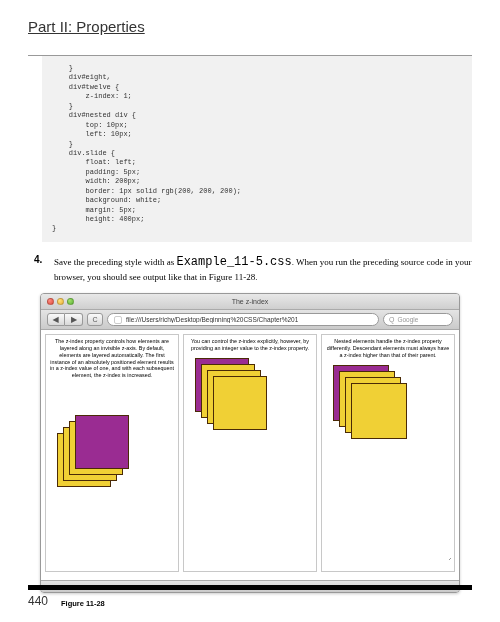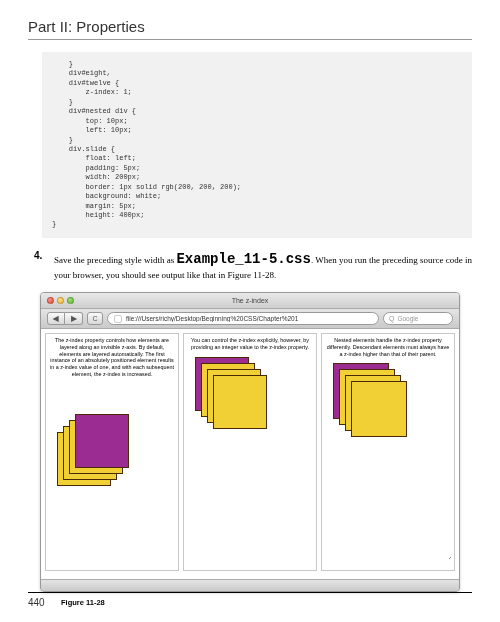--- a/index.html
+++ b/index.html
@@ -10,23 +10,23 @@
       font-family: Georgia, 'Times New Roman', serif;
       color: #000;
       position: relative;
       padding: 18px 28px;
     }
     .part-title {
       font-family: 'Helvetica Neue', Arial, sans-serif;
       font-weight: 300;
       font-size: 15px;
       color: #333;
-      padding-bottom: 4px;
+      padding-bottom: 20px;
       border-bottom: 1px solid #999;
-      margin-bottom: 12px;
+      text-decoration: underline;
     }
     .code-block {
       background: #f1f1f1;
       font-family: 'Courier New', monospace;
       font-size: 7px;
       line-height: 1.35;
       padding: 8px 10px;
       white-space: pre;
       color: #333;
       margin-left: 14px;
@@ -42,21 +42,21 @@
       font-family: Arial, sans-serif;
       font-weight: bold;
       font-size: 10px;
       min-width: 20px;
     }
     .step-text {
       font-size: 9px;
       line-height: 1.4;
       color: #000;
     }
-    .mono { font-family: 'Courier New', monospace; font-size: 14px; font-weight: bold; }
+    .mono { font-family: 'Courier New', monospace; font-size: 12px; }
     .browser-window {
       width: 420px;
       margin: 0 auto 6px auto;
       border: 1px solid #999;
       border-radius: 4px;
       background: linear-gradient(#ededed, #dcdcdc);
       box-shadow: 0 1px 3px rgba(0,0,0,0.2);
       overflow: hidden;
     }
     .titlebar {
@@ -176,24 +176,24 @@
       font-size: 7.5px;
       font-weight: bold;
       margin-left: 33px;
       margin-top: 4px;
     }
     .page-footer {
       position: absolute;
       bottom: 14px;
       left: 28px;
       right: 28px;
-      border-top: 1px solid #000000;
+      border-top: 5px solid #000000;
       padding-top: 4px;
       font-family: Arial, sans-serif;
-      font-size: 10px;
+      font-size: 12px;
       color: #333;
     }
     .resize-handle {
       position:absolute; right:2px; bottom:14px;
       width:8px; height:8px;
       background:
        linear-gradient(135deg, transparent 5px, #999 5px, #999 5.5px, transparent 5.5px),
        linear-gradient(135deg, transparent 3px, #999 3px, #999 3.5px, transparent 3.5px),
        linear-gradient(135deg, transparent 1px, #999 1px, #999 1.5px, transparent 1.5px);
     }

